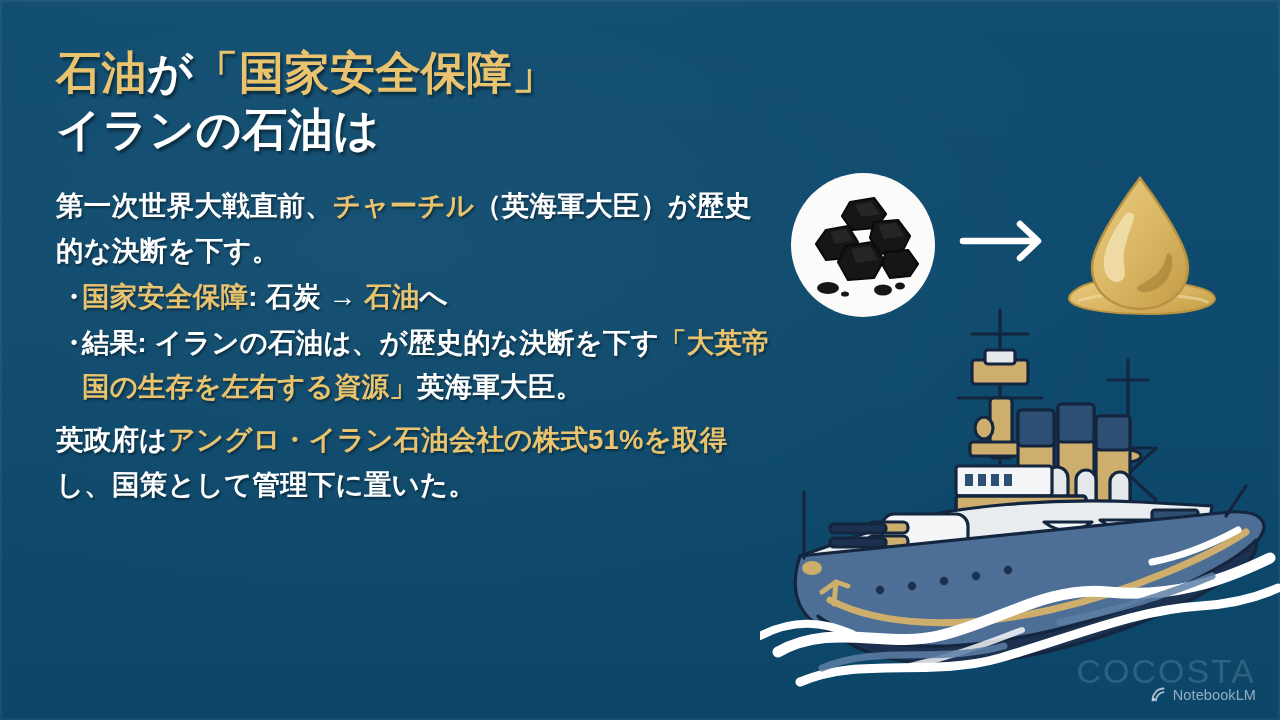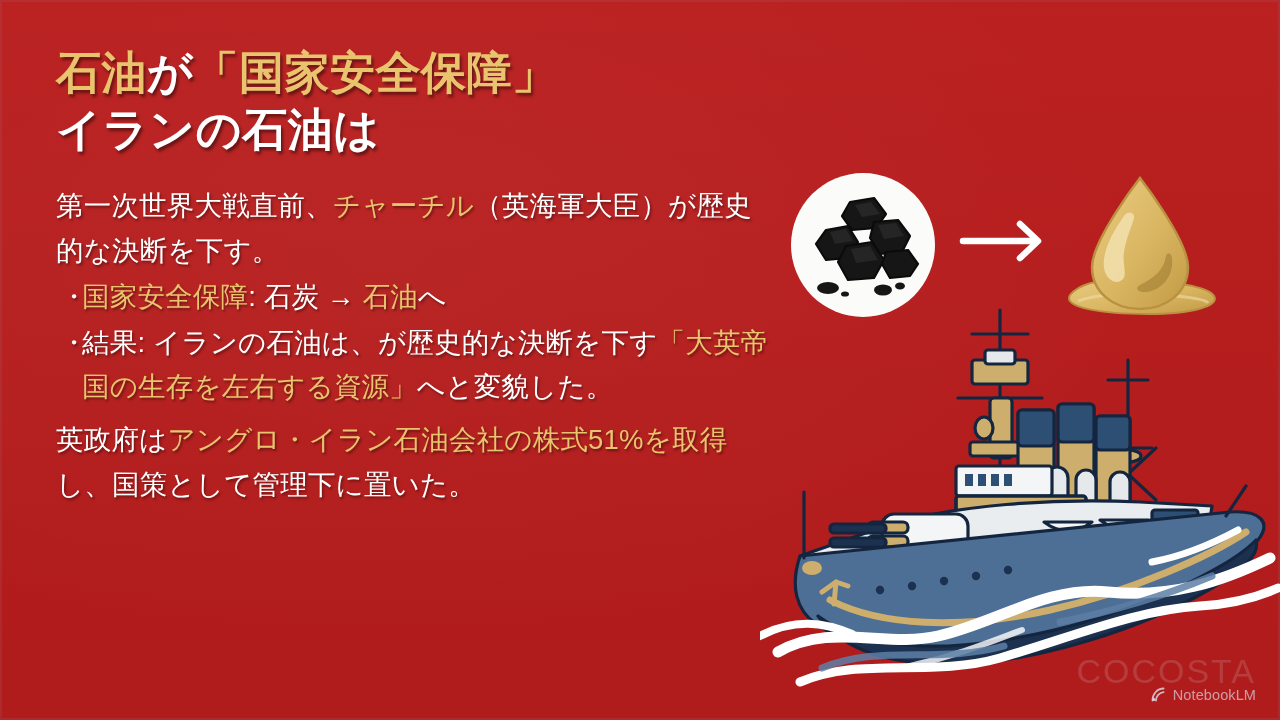--- a/index.html
+++ b/index.html
@@ -12,21 +12,21 @@
     width: 1280px;
     height: 720px;
     overflow: hidden;
     font-family: "Liberation Sans", "DejaVu Sans", sans-serif;
   }
 
   #slide {
     position: relative;
     width: 1280px;
     height: 720px;
-    background: #b91c1c;
+    background: #0c4a6e;
     overflow: hidden;
     box-sizing: border-box;
   }
   
   #slide::after {
     content: "";
     position: absolute;
     inset: 0;
     pointer-events: none;
     box-shadow: inset 0 0 0 2px rgba(150,170,200,0.10);
@@ -58,21 +58,21 @@
     letter-spacing: 0.5px;
     color: #ffffff;
     text-shadow: 2px 3px 3px rgba(0,0,0,0.45);
     margin: 0 0 26px 0;
   }
   .title .gold { color: #e9c36d; }
   .title .ln { display: block; }
 
   .body-block {
     font-size: 27.5px;
-    font-weight: 400;
+    font-weight: 700;
     line-height: 1.62;
     color: #ffffff;
     text-shadow: 1.5px 2px 2.5px rgba(0,0,0,0.42);
     letter-spacing: 0.2px;
   }
   .gold { color: #e9c36d; }
 
   .para { margin: 0; }
   .para.lead { margin-bottom: 2px; }
 
@@ -156,21 +156,21 @@
       <span class="ln">イランの石油は</span>
     </h1>
 
     <div class="body-block">
 
       <p class="para lead"><span>第一次世界大戦直前、</span><span class="gold">チャーチル</span><span>（英海軍大臣）が歴史的な決断を下す。</span></p>
 
       <ul class="bullets">
         <li><span class="dot">・</span><span class="gold">国家安全保障</span><span>: 石炭 → </span><span class="gold">石油</span><span>へ</span></li>
 
-        <li><span class="dot">・</span><span>結果: イランの石油は、が歴史的な決断を下す</span><span class="gold">「大英帝国の生存を左右する資源」</span><span>へと変貌した。</span></li>
+        <li><span class="dot">・</span><span>結果: イランの石油は、が歴史的な決断を下す</span><span class="gold">「大英帝国の生存を左右する資源」</span><span>英海軍大臣。</span></li>
       </ul>
 
       <p class="para closing"><span>英政府は</span><span class="gold">アングロ・イラン石油会社の株式51%を取得</span><span>し、国策として管理下に置いた。</span></p>
 
     </div>
   </div>
 
   <div class="art">
 
     <div class="coal-icon">

